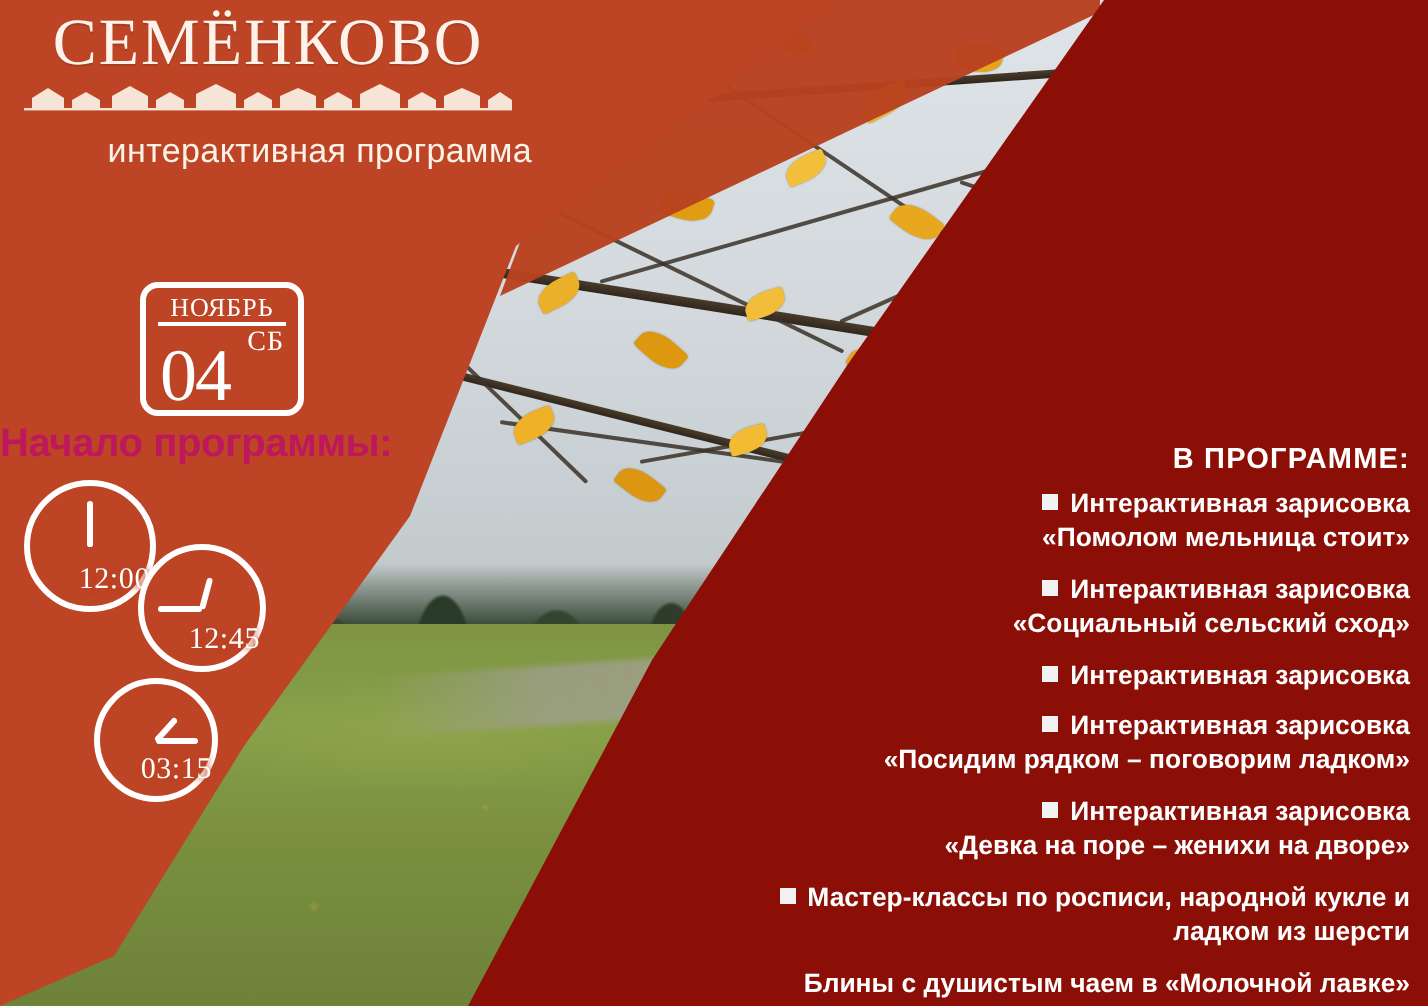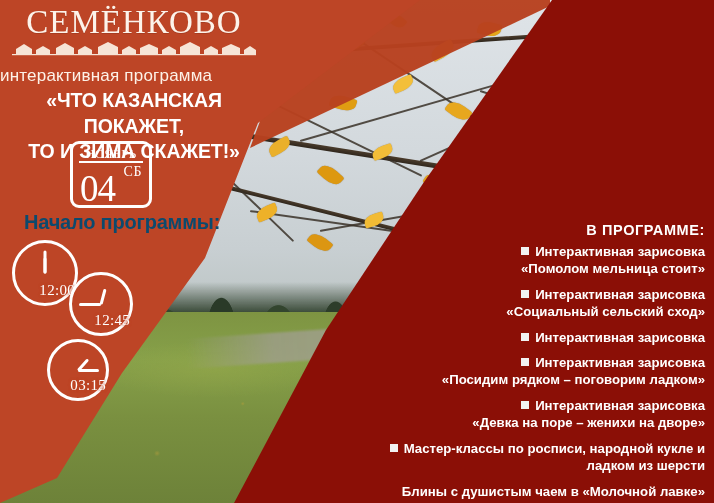--- a/index.html
+++ b/index.html
@@ -178,21 +178,21 @@
     margin-top: 2px;
     height: 16px;
     width: 100%;
   }
 
   
   .subtitle {
     position: absolute;
     left: 0; top: 66px;
     width: 266px;
-    text-align: left;
+    text-align: right;
     color: #fdf2e8;
     font-size: 17px;
     font-weight: 400;
     letter-spacing: .2px;
     z-index: 6;
   }
   .title {
     position: absolute;
     left: 0; top: 88px;
     width: 268px;
@@ -241,22 +241,22 @@
     color: #ffffff;
     font-family: "Liberation Serif", serif;
     font-size: 37px;
     line-height: 1;
     letter-spacing: -1px;
   }
 
   
   .start-label {
     position: absolute;
-    left: 24px; top: 211px;
-    color: #0c4a6e;
+    left: 0; top: 211px;
+    color: #be185d;
     font-size: 20px;
     font-weight: bold;
     letter-spacing: -.2px;
     z-index: 6;
   }
 
   
   .clock {
     position: absolute;
     border: 3px solid #ffffff;
@@ -425,24 +425,20 @@
         <path d="M150 13 L150 9 L157 5 L164 9 L164 13 Z"></path>
         <path d="M168 13 L168 6 L178 1 L188 6 L188 13 Z"></path>
         <path d="M192 13 L192 9 L199 5 L206 9 L206 13 Z"></path>
         <path d="M210 13 L210 7 L219 3 L228 7 L228 13 Z"></path>
         <path d="M232 13 L232 9 L238 5 L244 9 L244 13 Z"></path>
       </g>
     </svg>
   </div>
 
   <div class="subtitle">интерактивная программа</div>
-  <div class="title">
-    <span class="l1">«ЧТО КАЗАНСКАЯ ПОКАЖЕТ,</span>
-    <span class="l2">ТО И ЗИМА СКАЖЕТ!»</span>
-  </div>
 
   <div class="calendar">
     <div class="cal-month">НОЯБРЬ</div>
     <div class="cal-dow">СБ</div>
     <div class="cal-day">04</div>
   </div>
 
   <div class="start-label">Начало программы:</div>
 
   <div class="clock" style="left:12px; top:240px; width:66px; height:66px;">

